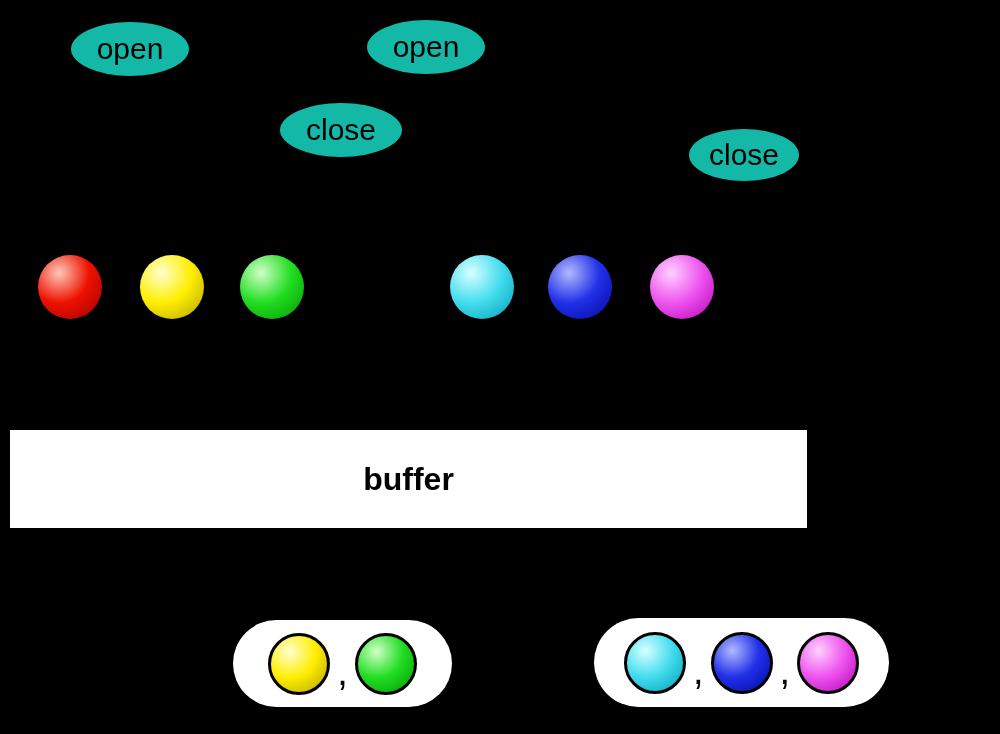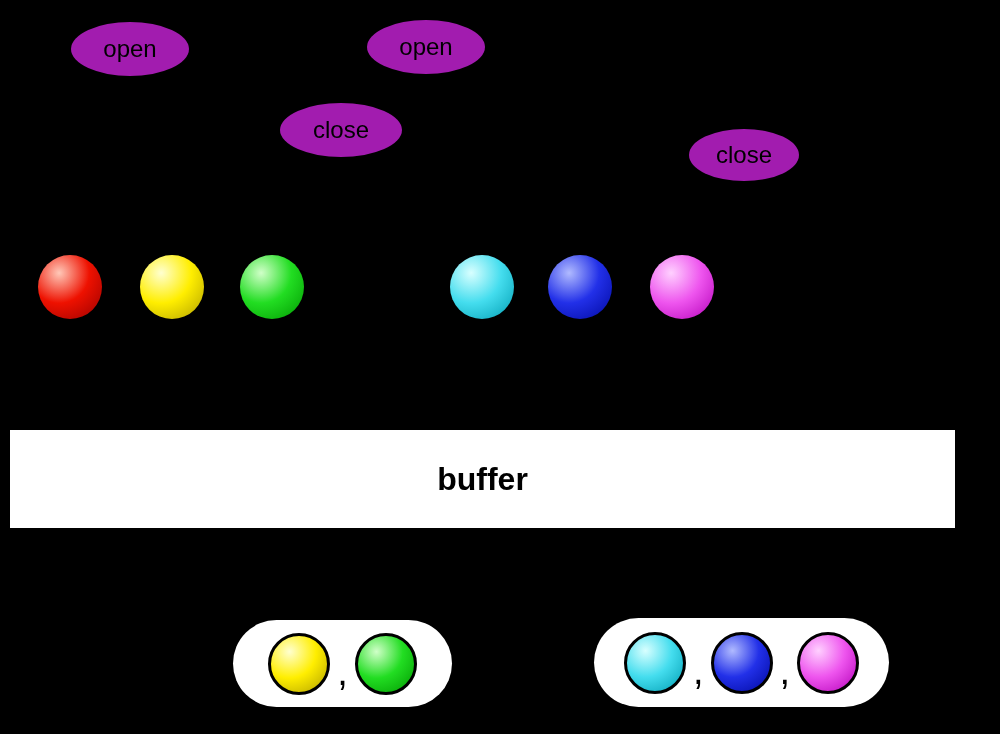--- a/index.html
+++ b/index.html
@@ -10,27 +10,27 @@
   #stage {
     position: relative;
     width: 1000px;
     height: 734px;
     background: #000000;
     overflow: hidden;
     font-family: "Liberation Sans", sans-serif;
   }
   .event-label {
     position: absolute;
-    background: #a21caf;
+    background: #14b8a6;
     color: #000000;
     border-radius: 50%;
     display: flex;
     align-items: center;
     justify-content: center;
-    font-size: 24px;
+    font-size: 30px;
     line-height: 1;
   }
   .marble {
     position: absolute;
     border-radius: 50%;
   }
   .marble.grouped {
     position: static;
     width: 56px;
     height: 56px;
@@ -61,21 +61,21 @@
     font-size: 38px;
     line-height: 1;
     transform: translateY(8px);
     flex: none;
   }
 </style>
 </head>
 <body>
 
 <div id="stage" style="background: rgb(0, 0, 0);">
-  <div class="buffer-bar" id="buffer-bar" style="left: 10px; top: 430px; width: 945px; height: 98px;">
+  <div class="buffer-bar" id="buffer-bar" style="left: 10px; top: 430px; width: 797px; height: 98px;">
     <span>buffer</span>
   </div>
 <div class="event-label" style="left: 71px; top: 22px; width: 118px; height: 54px;">open</div>
     <div class="event-label" style="left: 367px; top: 20px; width: 118px; height: 54px;">open</div>
     <div class="event-label" style="left: 280px; top: 103px; width: 122px; height: 54px;">close</div>
     <div class="event-label" style="left: 689px; top: 129px; width: 110px; height: 52px;">close</div>
     <div class="marble" style="background: radial-gradient(circle at 33% 28%, rgb(255, 200, 184) 0%, rgb(238, 17, 0) 48%, rgb(153, 0, 0) 100%); left: 38px; top: 255px; width: 64px; height: 64px;"></div>
     <div class="marble" style="background: radial-gradient(circle at 33% 28%, rgb(255, 255, 208) 0%, rgb(255, 238, 0) 48%, rgb(176, 160, 0) 100%); left: 140px; top: 255px; width: 64px; height: 64px;"></div>
     <div class="marble" style="background: radial-gradient(circle at 33% 28%, rgb(208, 255, 200) 0%, rgb(34, 221, 34) 48%, rgb(0, 153, 0) 100%); left: 240px; top: 255px; width: 64px; height: 64px;"></div>
     <div class="marble" style="background: radial-gradient(circle at 33% 28%, rgb(216, 255, 255) 0%, rgb(68, 221, 238) 48%, rgb(0, 157, 178) 100%); left: 450px; top: 255px; width: 64px; height: 64px;"></div>

